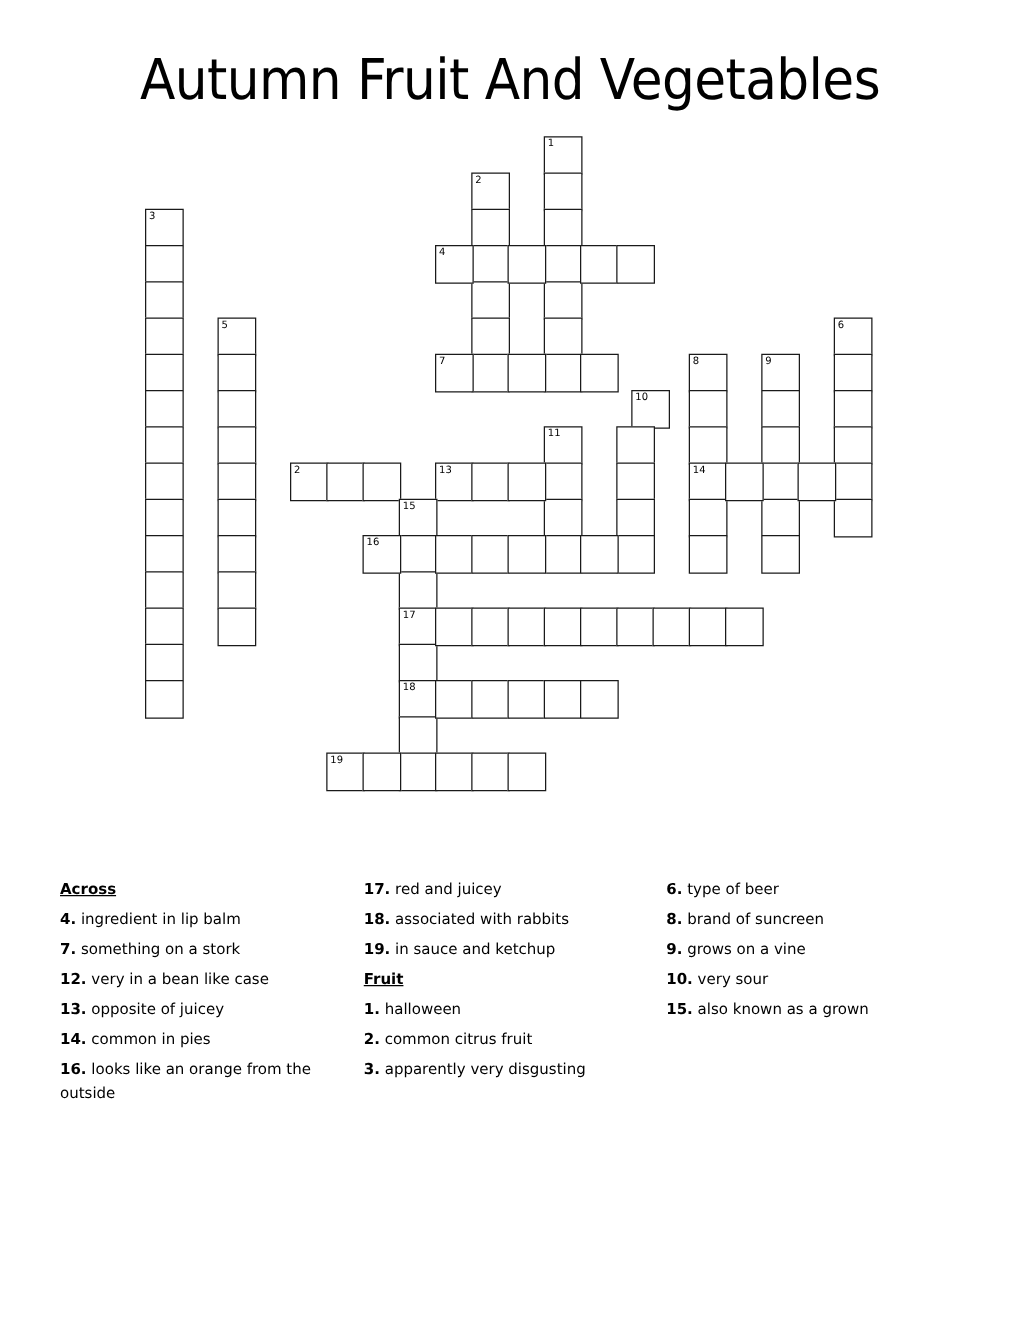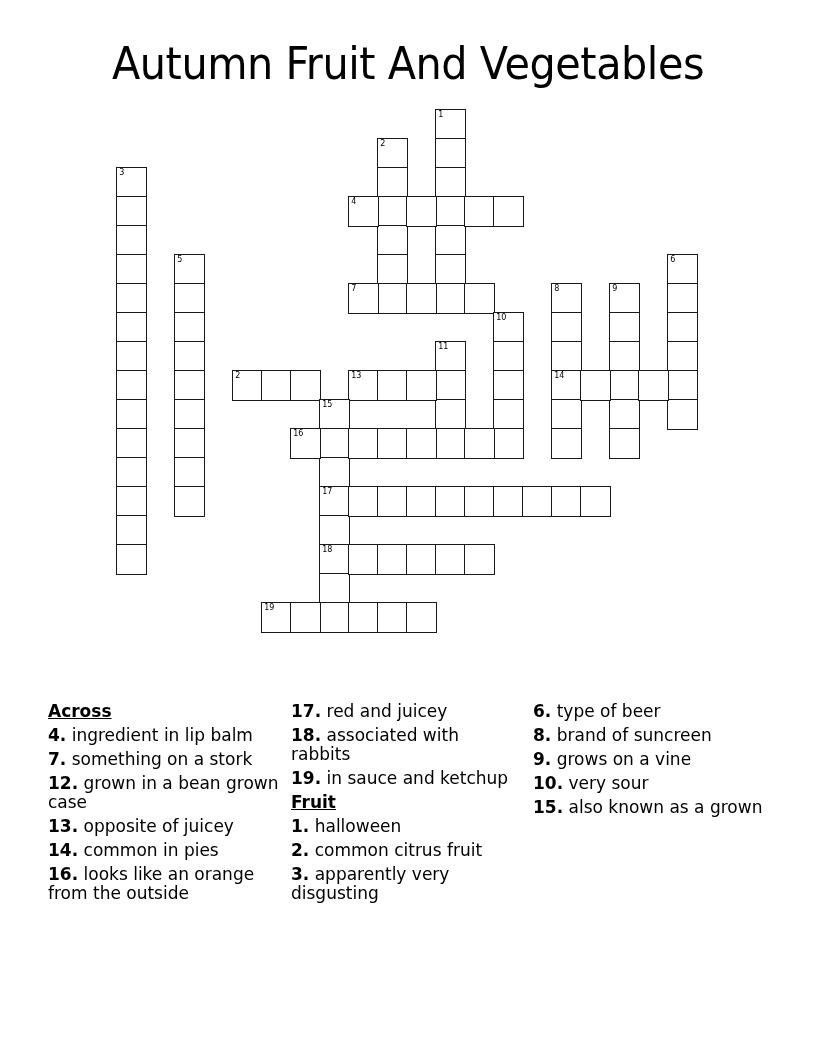--- a/index.html
+++ b/index.html
@@ -1,21 +1,21 @@
 <!DOCTYPE html>
 <html><head>
 <meta charset="utf-8">
 <style>
   html, body { margin: 0; padding: 0; background: #ffffff; }
   body { width: 816px; height: 1056px; position: relative; overflow: hidden; font-family: "DejaVu Sans", sans-serif; color: #000; }
   .title { position: absolute; left: 0; top: 34px; width: 816px; text-align: center; font-family: "DejaVu Sans", sans-serif; font-size: 45px; letter-spacing: -0.5px; transform: scaleX(0.92); transform-origin: center; line-height: 60px; }
   .grid { position: absolute; left: 117px; top: 110px; width: 581px; height: 523px; }
   .cell { position: absolute; width: 29px; height: 29px; box-sizing: border-box; border: 1.5px solid #1a1a1a; background: #fff; margin-left: -0.75px; margin-top: -0.75px; }
   .cell .num { position: absolute; left: 2px; top: 0px; font-family: "DejaVu Sans", sans-serif; font-size: 8px; line-height: 10px; color: #000; }
-  .clues { position: absolute; top: 702px; font-family: "DejaVu Sans", sans-serif; font-size: 17px; line-height: 19px; }
+  .clues { position: absolute; top: 702px; font-family: "DejaVu Sans", sans-serif; font-size: 12px; line-height: 19px; }
   .col1 { left: 48px; width: 232px; }
   .col2 { left: 291px; width: 232px; }
   .col3 { left: 533px; width: 230px; }
   .heading { font-weight: bold; text-decoration: underline; margin-bottom: 5px; }
   .clue { margin-bottom: 5px; }
   .clue .n { font-weight: bold; }
 </style>
 </head>
 <body>
 
@@ -96,21 +96,21 @@
     <div class="cell" style="left: 435px; top: 290px; width: 30.5px; height: 30.5px;"></div>
     <div class="cell" style="left: 435px; top: 319px; width: 30.5px; height: 30.5px;"></div>
     <div class="cell" style="left: 493px; top: 174px; width: 30.5px; height: 30.5px;">
       <span class="num">9</span>
     </div>
     <div class="cell" style="left: 493px; top: 203px; width: 30.5px; height: 30.5px;"></div>
     <div class="cell" style="left: 493px; top: 232px; width: 30.5px; height: 30.5px;"></div>
     <div class="cell" style="left: 493px; top: 261px; width: 30.5px; height: 30.5px;"></div>
     <div class="cell" style="left: 493px; top: 290px; width: 30.5px; height: 30.5px;"></div>
     <div class="cell" style="left: 493px; top: 319px; width: 30.5px; height: 30.5px;"></div>
-    <div class="cell" style="left: 377px; top: 203px; width: 30.5px; height: 30.5px; padding-left: 12px;">
+    <div class="cell" style="left: 389px; top: 203px; width: 30.5px; height: 30.5px; padding-left: 12px;">
       <span class="num">10</span>
     </div>
     <div class="cell" style="left: 377px; top: 232px; width: 30.5px; height: 30.5px;"></div>
     <div class="cell" style="left: 377px; top: 261px; width: 30.5px; height: 30.5px;"></div>
     <div class="cell" style="left: 377px; top: 290px; width: 30.5px; height: 30.5px;"></div>
     <div class="cell" style="left: 377px; top: 319px; width: 30.5px; height: 30.5px;"></div>
     <div class="cell" style="left: 319px; top: 232px; width: 30.5px; height: 30.5px; text-align: center;">
       <span class="num">11</span>
     </div>
     <div class="cell" style="left: 319px; top: 261px; width: 30.5px; height: 30.5px;"></div>
@@ -169,21 +169,21 @@
     <div class="cell" style="left: 174px; top: 493px; width: 30.5px; height: 30.5px;"></div>
     <div class="cell" style="left: 232px; top: 493px; width: 30.5px; height: 30.5px;"></div>
     <div class="cell" style="left: 261px; top: 493px; width: 30.5px; height: 30.5px;"></div>
     <div class="cell" style="left: 290px; top: 493px; width: 30.5px; height: 30.5px;"></div>
   </div>
 
 <div class="clues col1">
   <div class="heading">Across</div>
   <div class="clue"><span class="n">4.</span> <span>ingredient in lip balm</span></div>
   <div class="clue"><span class="n">7.</span> <span>something on a stork</span></div>
-  <div class="clue"><span class="n">12.</span> <span>grown in a bean grown case</span></div>
+  <div class="clue"><span class="n">12.</span> <span>very in a bean like case</span></div>
   <div class="clue"><span class="n">13.</span> <span>opposite of juicey</span></div>
   <div class="clue"><span class="n">14.</span> <span>common in pies</span></div>
   <div class="clue"><span class="n">16.</span> <span>looks like an orange from the outside</span></div>
 </div>
 
 <div class="clues col2">
   <div class="clue"><span class="n">17.</span> <span>red and juicey</span></div>
   <div class="clue"><span class="n">18.</span> <span>associated with rabbits</span></div>
   <div class="clue"><span class="n">19.</span> <span>in sauce and ketchup</span></div>
   <div class="heading">Fruit</div>

